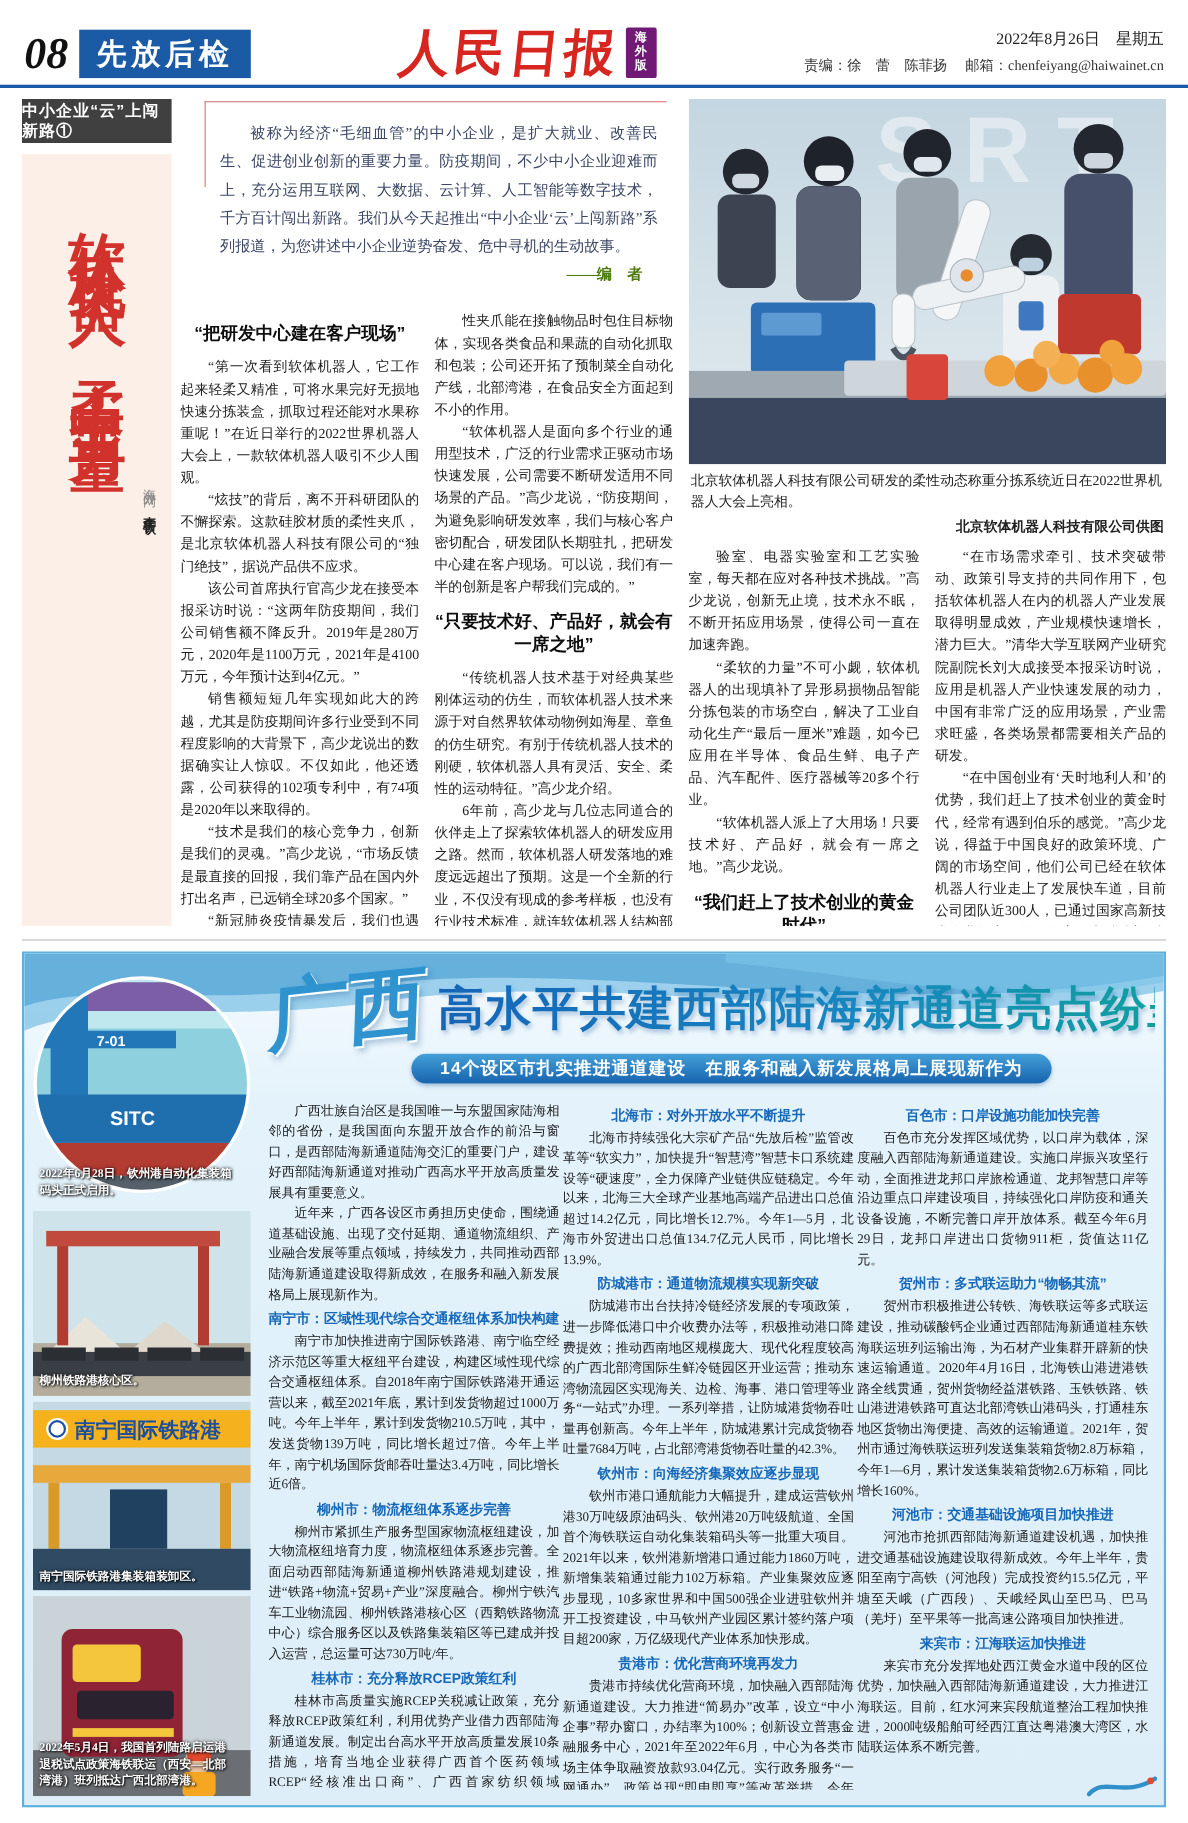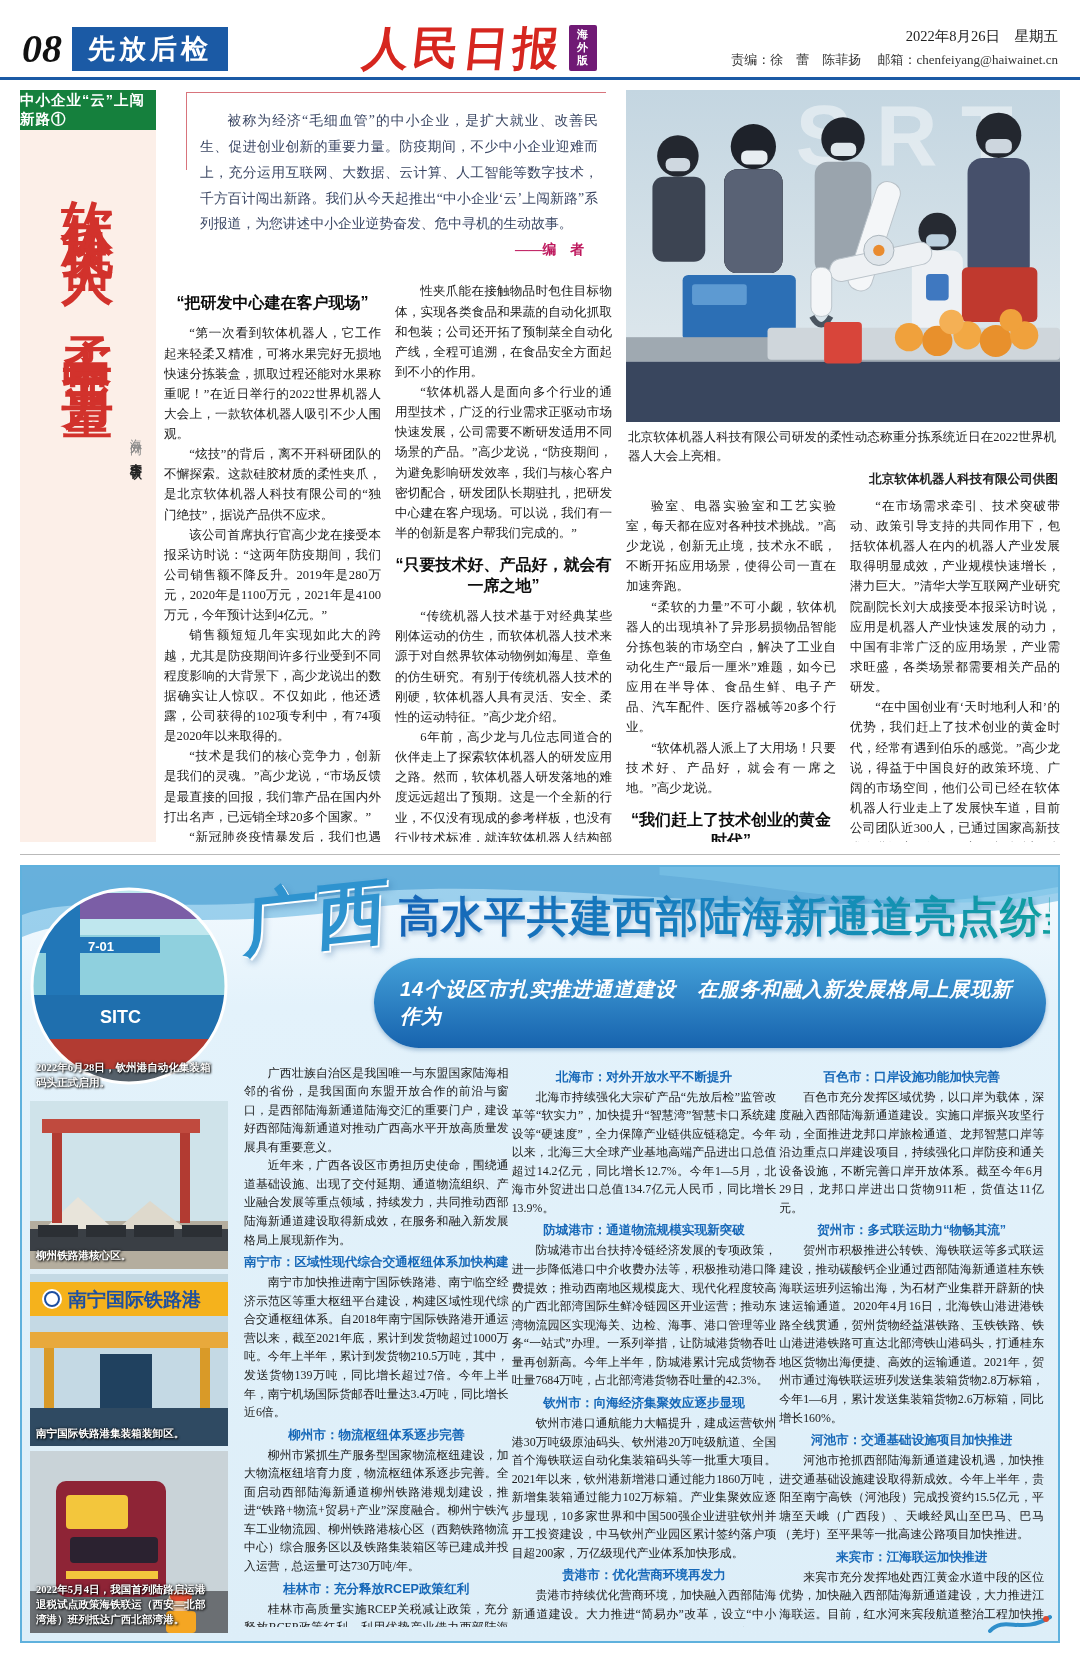--- a/index.html
+++ b/index.html
@@ -20,37 +20,37 @@
     font-family:"DejaVu Serif",serif; letter-spacing:4px; transform:skewX(-6deg); line-height:1; }
   .edition-badge { background:#701a75; color:#fff; font-size:11px; font-weight:bold;
     width:28px; padding:3px 4px; text-align:center; line-height:1.2; border-radius:2px;
     font-family:"Liberation Sans",sans-serif; }
   .hdr-right { text-align:right; font-size:13px; color:#333; line-height:1.7; }
   .hdr-date { font-size:14.5px; color:#222; }
   .hdr-email { color:#333; text-decoration:none; }
   
   .main-wrap { margin:10px 20px 0; display:flex; gap:8px; height:752px; overflow:hidden; }
   .left-rail { width:136px; display:flex; flex-direction:column; }
-  .series-tag { background:#15803d; color:#fff; font-family:"Liberation Sans",sans-serif;
+  .series-tag { background:#404040; color:#fff; font-family:"Liberation Sans",sans-serif;
     font-weight:bold; font-size:14.5px; height:40px; display:flex; align-items:center;
-    justify-content:center; letter-spacing:1px; }
+    justify-content:center; margin-bottom:10px; letter-spacing:1px; }
   .v-title-block { flex:1; background:#fcefe8; position:relative; }
   .v-title { writing-mode:vertical-rl; font-size:52px; font-weight:bold; color:#d2322c;
     letter-spacing:14px; position:absolute; top:28px; left:50%; transform:translateX(-50%);
     font-family:"DejaVu Serif",serif; line-height:1; }
   .v-byline { writing-mode:vertical-rl; position:absolute; top:42%; right:12px;
     font-size:12px; color:#888; letter-spacing:3px; }
   .v-byline b { color:#222; }
   .article-body { flex:1; display:flex; gap:14px; }
   .left-cols { width:448px; display:flex; flex-direction:column; }
   .note-box { position:relative; margin:2px 6px 12px 22px; padding:16px 8px 6px 14px;
     font-size:13.8px; line-height:1.88; color:#3a4663; }
   .note-box .rule-top { position:absolute; top:0; left:0; width:100%; height:1px; background:#d8747c; }
   .note-box .rule-left { position:absolute; top:0; left:0; width:1px; height:78px; background:#d8747c; }
-  .note-sign { text-align:right; font-weight:bold; padding-right:14px; color:#be185d; }
+  .note-sign { text-align:right; font-weight:bold; padding-right:14px; color:#4d7c0f; }
   .cols-row { flex:1; display:flex; gap:14px; overflow:hidden; }
   .col { flex:1; overflow:hidden; }
   .p { text-indent:2em; text-align:justify; font-size:12.6px; line-height:1.6; color:#1b1b1b; }
   .subhead { font-family:"Liberation Sans",sans-serif; font-weight:bold; font-size:16px;
     text-align:center; margin:12px 0 9px; color:#0d0d0d; }
   .right-zone { flex:1; display:flex; flex-direction:column; overflow:hidden; }
   .photo-fig { width:100%; }
   .photo-cap { font-size:12.6px; line-height:1.55; margin:6px 2px 4px; color:#222; }
   .photo-credit { text-align:right; font-weight:bold; font-size:12.6px; color:#222; margin:0 2px 8px; }
   
@@ -70,23 +70,23 @@
   .title-row { display:flex; align-items:center; gap:10px; }
   .brand-gx { font-size:72px; font-weight:bold; color:#2e93cf; line-height:.9;
     font-family:"DejaVu Serif",serif; transform:rotate(-6deg) skewX(-8deg);
     text-shadow:2px 2px 0 #fff,4px 5px 6px rgba(30,90,150,.35); white-space:nowrap; }
   .big-title { font-family:"Liberation Sans",sans-serif; font-weight:bold; font-size:42px;
     letter-spacing:1px; background:linear-gradient(90deg,#1565b8 0%,#1787c0 55%,#0fa29b 100%);
     -webkit-background-clip:text; background-clip:text; color:transparent;
     filter:drop-shadow(2px 3px 2px rgba(20,80,140,.3)); white-space:nowrap; }
   .pill { display:inline-block; margin:8px 0 0 130px;
     background:linear-gradient(180deg,#44a0d8,#1763ae); color:#fff;
-    font-family:"Liberation Sans",sans-serif; font-weight:bold; font-size:20px;
-    padding:18px 26px; border-radius:999px; letter-spacing:1px;
-    box-shadow:0 2px 4px rgba(20,80,140,.35);font-style:italic; }
+    font-family:"Liberation Sans",sans-serif; font-weight:bold; font-size:16px;
+    padding:3px 26px; border-radius:999px; letter-spacing:1px;
+    box-shadow:0 2px 4px rgba(20,80,140,.35); }
   .city-cols { flex:1; display:flex; gap:3px; padding:12px 6px 6px; overflow:hidden; }
   .city-col { flex:1; overflow:hidden; }
   .sp { text-indent:2em; text-align:justify; font-size:11.9px; line-height:1.56; color:#202020; }
   .city-h { font-family:"Liberation Sans",sans-serif; font-weight:bold; font-size:12.6px;
     color:#1668b8; text-align:center; margin:5px 0 2px; }
   .corner-swoosh { position:absolute; right:6px; bottom:4px; }
 </style>
 </head>
 <body>
 
@@ -134,21 +134,21 @@
               <p class="p">“第一次看到软体机器人，它工作起来轻柔又精准，可将水果完好无损地快速分拣装盒，抓取过程还能对水果称重呢！”在近日举行的2022世界机器人大会上，一款软体机器人吸引不少人围观。</p>
               <p class="p">“炫技”的背后，离不开科研团队的不懈探索。这款硅胶材质的柔性夹爪，是北京软体机器人科技有限公司的“独门绝技”，据说产品供不应求。</p>
               <p class="p">该公司首席执行官高少龙在接受本报采访时说：“这两年防疫期间，我们公司销售额不降反升。2019年是280万元，2020年是1100万元，2021年是4100万元，今年预计达到4亿元。”</p>
               <p class="p">销售额短短几年实现如此大的跨越，尤其是防疫期间许多行业受到不同程度影响的大背景下，高少龙说出的数据确实让人惊叹。不仅如此，他还透露，公司获得的102项专利中，有74项是2020年以来取得的。</p>
               <p class="p">“技术是我们的核心竞争力，创新是我们的灵魂。”高少龙说，“市场反馈是最直接的回报，我们靠产品在国内外打出名声，已远销全球20多个国家。”</p>
               <p class="p">“新冠肺炎疫情暴发后，我们也遇到一些困难，主要来自供应链。疫情影响到整个物流系统，供应链受阻，电机、机械臂等不少产品缺配件，没法发货，出现了交付延期。”但公司瞄准市场新需求持续创新。比如，防疫期间无人售货机需求量较大，软体机器人就发挥作用，助力新零售行业实现货物分拣与上架工作的自动化运行。</p>
             </div>
         </div>
         <div class="col">
           <div>
-              <p class="p">性夹爪能在接触物品时包住目标物体，实现各类食品和果蔬的自动化抓取和包装；公司还开拓了预制菜全自动化产线，全程可追溯，在食品安全方面起到不小的作用。</p>
+              <p class="p">性夹爪能在接触物品时包住目标物体，实现各类食品和果蔬的自动化抓取和包装；公司还开拓了预制菜全自动化产线，北部湾港，在食品安全方面起到不小的作用。</p>
               <p class="p">“软体机器人是面向多个行业的通用型技术，广泛的行业需求正驱动市场快速发展，公司需要不断研发适用不同场景的产品。”高少龙说，“防疫期间，为避免影响研发效率，我们与核心客户密切配合，研发团队长期驻扎，把研发中心建在客户现场。可以说，我们有一半的创新是客户帮我们完成的。”</p>
             </div>
           <div class="subhead">“只要技术好、产品好，就会有一席之地”</div>
           <div>
               <p class="p">“传统机器人技术基于对经典某些刚体运动的仿生，而软体机器人技术来源于对自然界软体动物例如海星、章鱼的仿生研究。有别于传统机器人技术的刚硬，软体机器人具有灵活、安全、柔性的运动特征。”高少龙介绍。</p>
               <p class="p">6年前，高少龙与几位志同道合的伙伴走上了探索软体机器人的研发应用之路。然而，软体机器人研发落地的难度远远超出了预期。这是一个全新的行业，不仅没有现成的参考样板，也没有行业技术标准，就连软体机器人结构部件的名称在业内都没有统一说法。</p>
             </div>
         </div>
       </div>
     </div>

